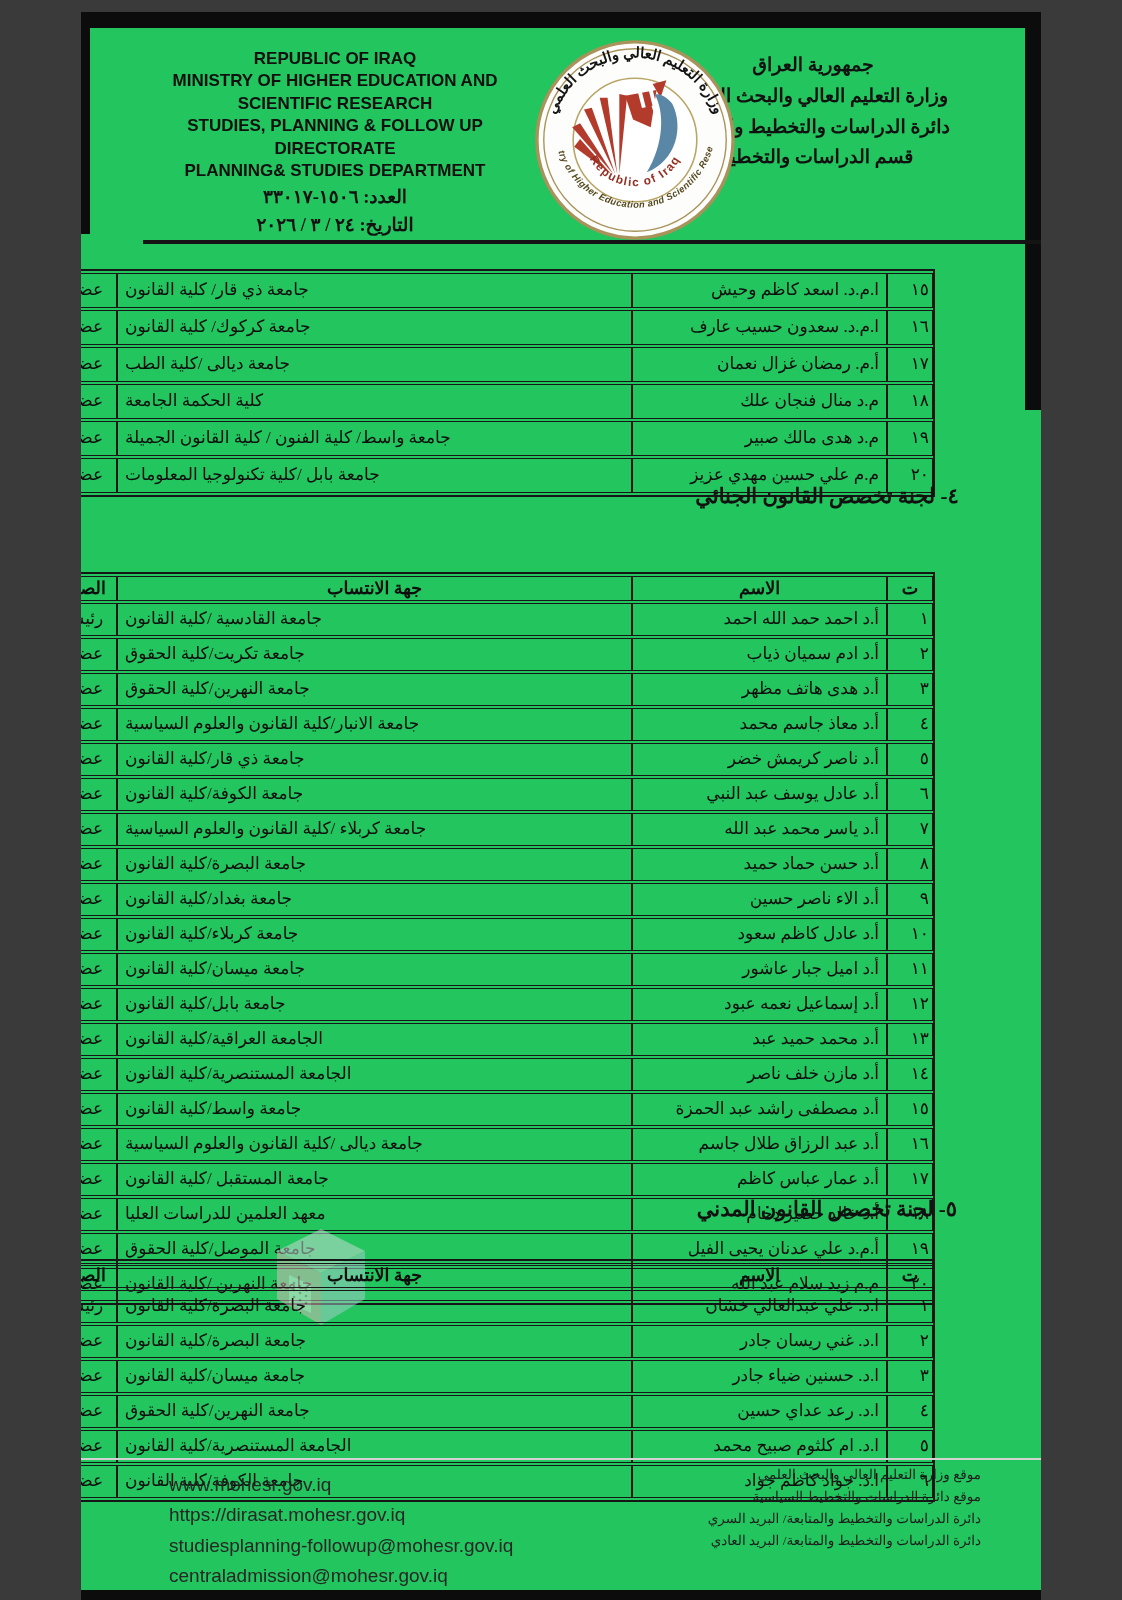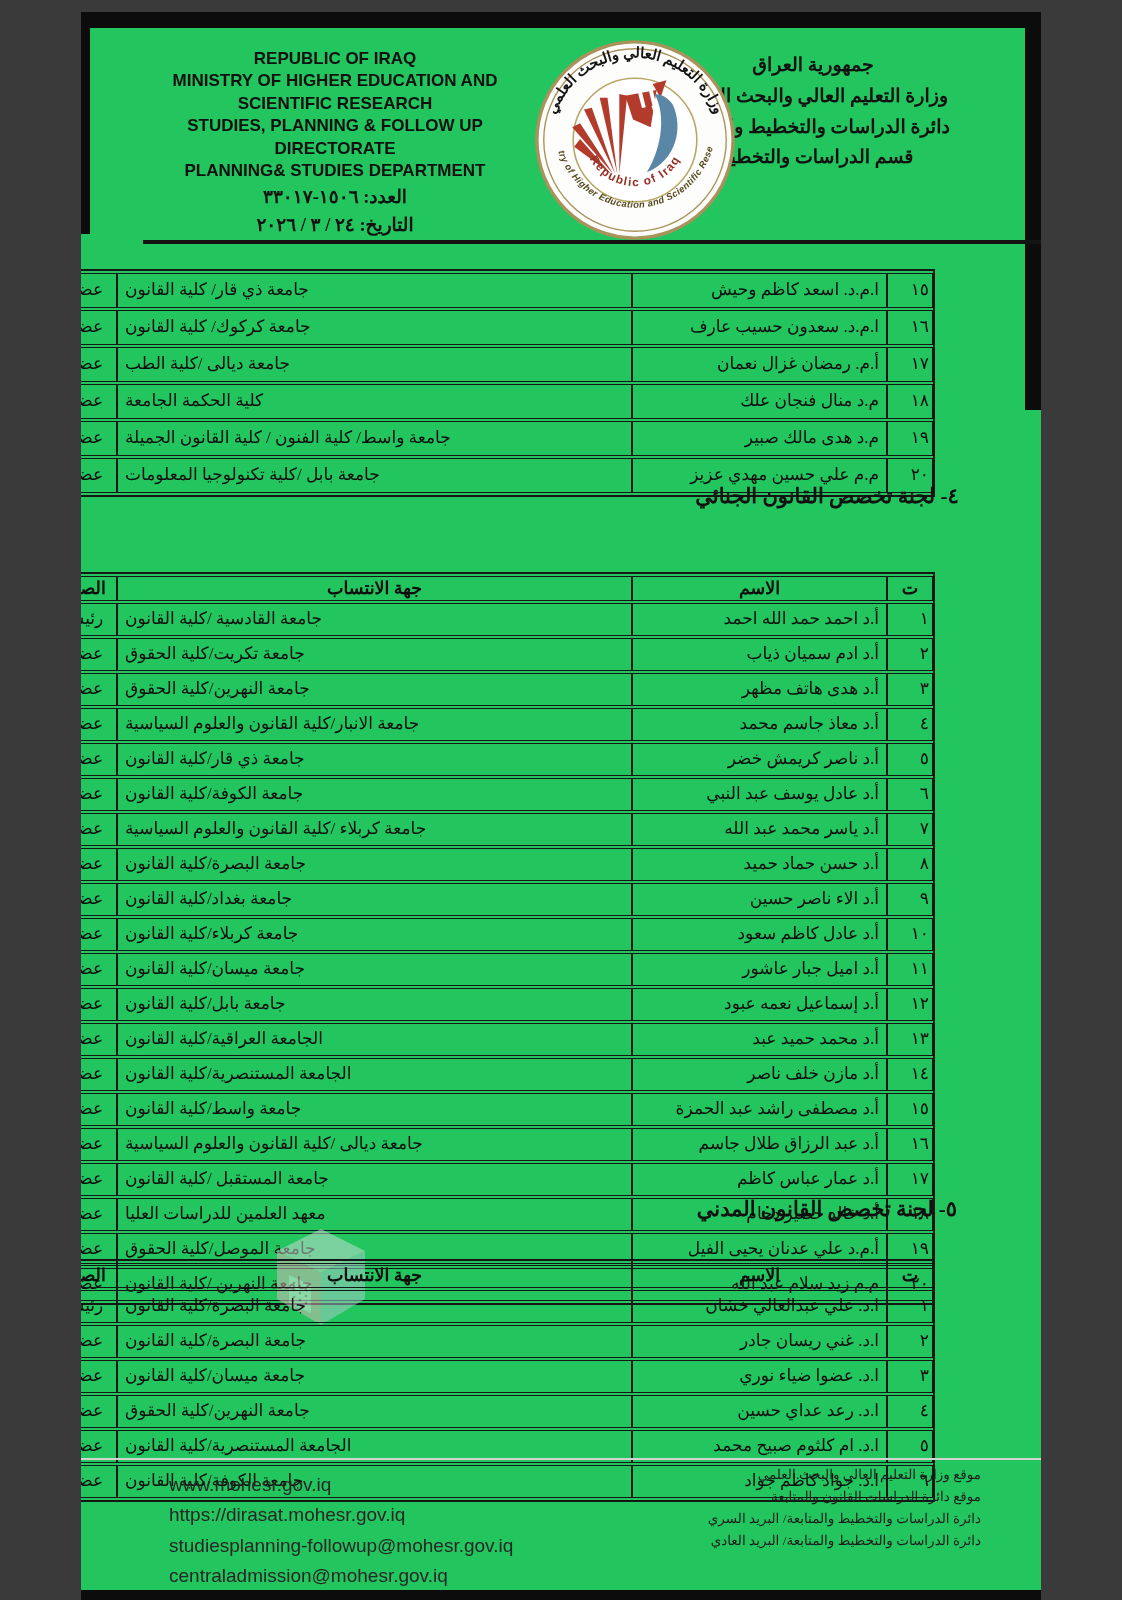--- a/index.html
+++ b/index.html
@@ -364,21 +364,21 @@
             <td class="c-role">رئيسا</td>
           </tr>
           <tr>
             <td class="c-num">٢</td>
             <td class="c-name">ا.د. غني ريسان جادر</td>
             <td class="c-aff">جامعة البصرة/كلية القانون</td>
             <td class="c-role">عضوا</td>
           </tr>
           <tr>
             <td class="c-num">٣</td>
-            <td class="c-name">ا.د. عضوا ضياء نوري</td>
+            <td class="c-name">ا.د. حسنين ضياء جادر</td>
             <td class="c-aff">جامعة ميسان/كلية القانون</td>
             <td class="c-role">عضوا</td>
           </tr>
           <tr>
             <td class="c-num">٤</td>
             <td class="c-name">ا.د. رعد عداي حسين</td>
             <td class="c-aff">جامعة النهرين/كلية الحقوق</td>
             <td class="c-role">عضوا</td>
           </tr>
           <tr>
@@ -401,18 +401,18 @@
 
   <div class="footer-left">
     <div>www.mohesr.gov.iq</div>
     <div>https://dirasat.mohesr.gov.iq</div>
     <div>studiesplanning-followup@mohesr.gov.iq</div>
     <div>centraladmission@mohesr.gov.iq</div>
   </div>
 
   <div class="footer-right">
     <div>موقع وزارة التعليم العالي والبحث العلمي</div>
-    <div>موقع دائرة الدراسات القانون والمتابعة</div>
+    <div>موقع دائرة الدراسات والتخطيط السياسية</div>
     <div>دائرة الدراسات والتخطيط والمتابعة/ البريد السري</div>
     <div>دائرة الدراسات والتخطيط والمتابعة/ البريد العادي</div>
   </div>
 
 </div>
 
 </body></html>

